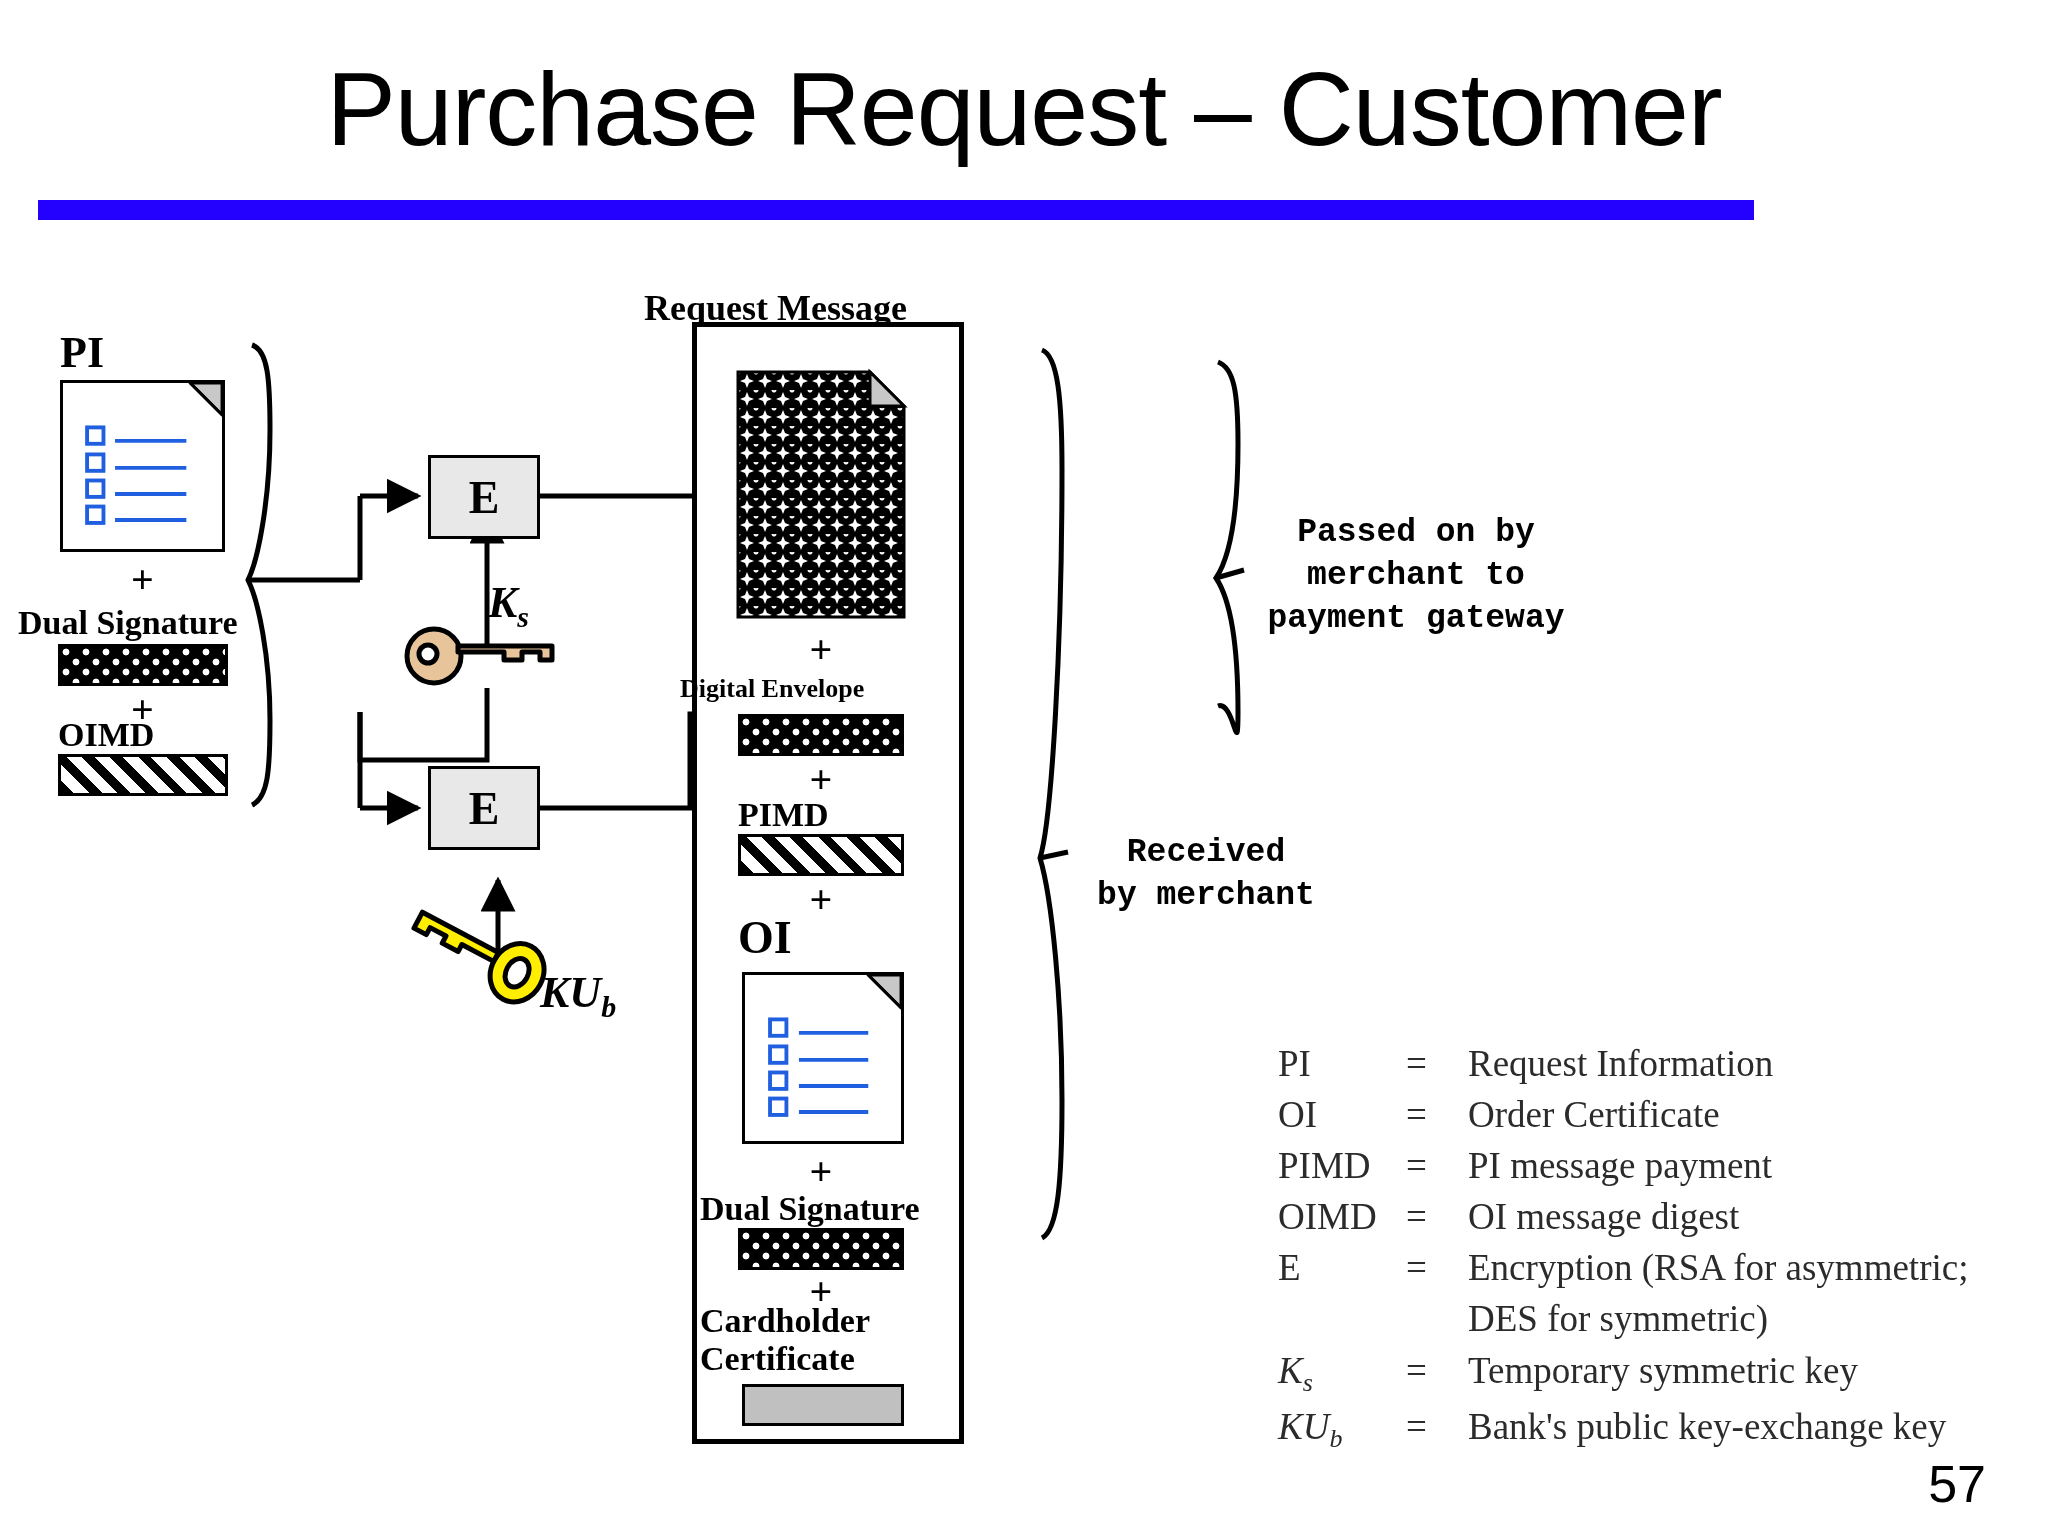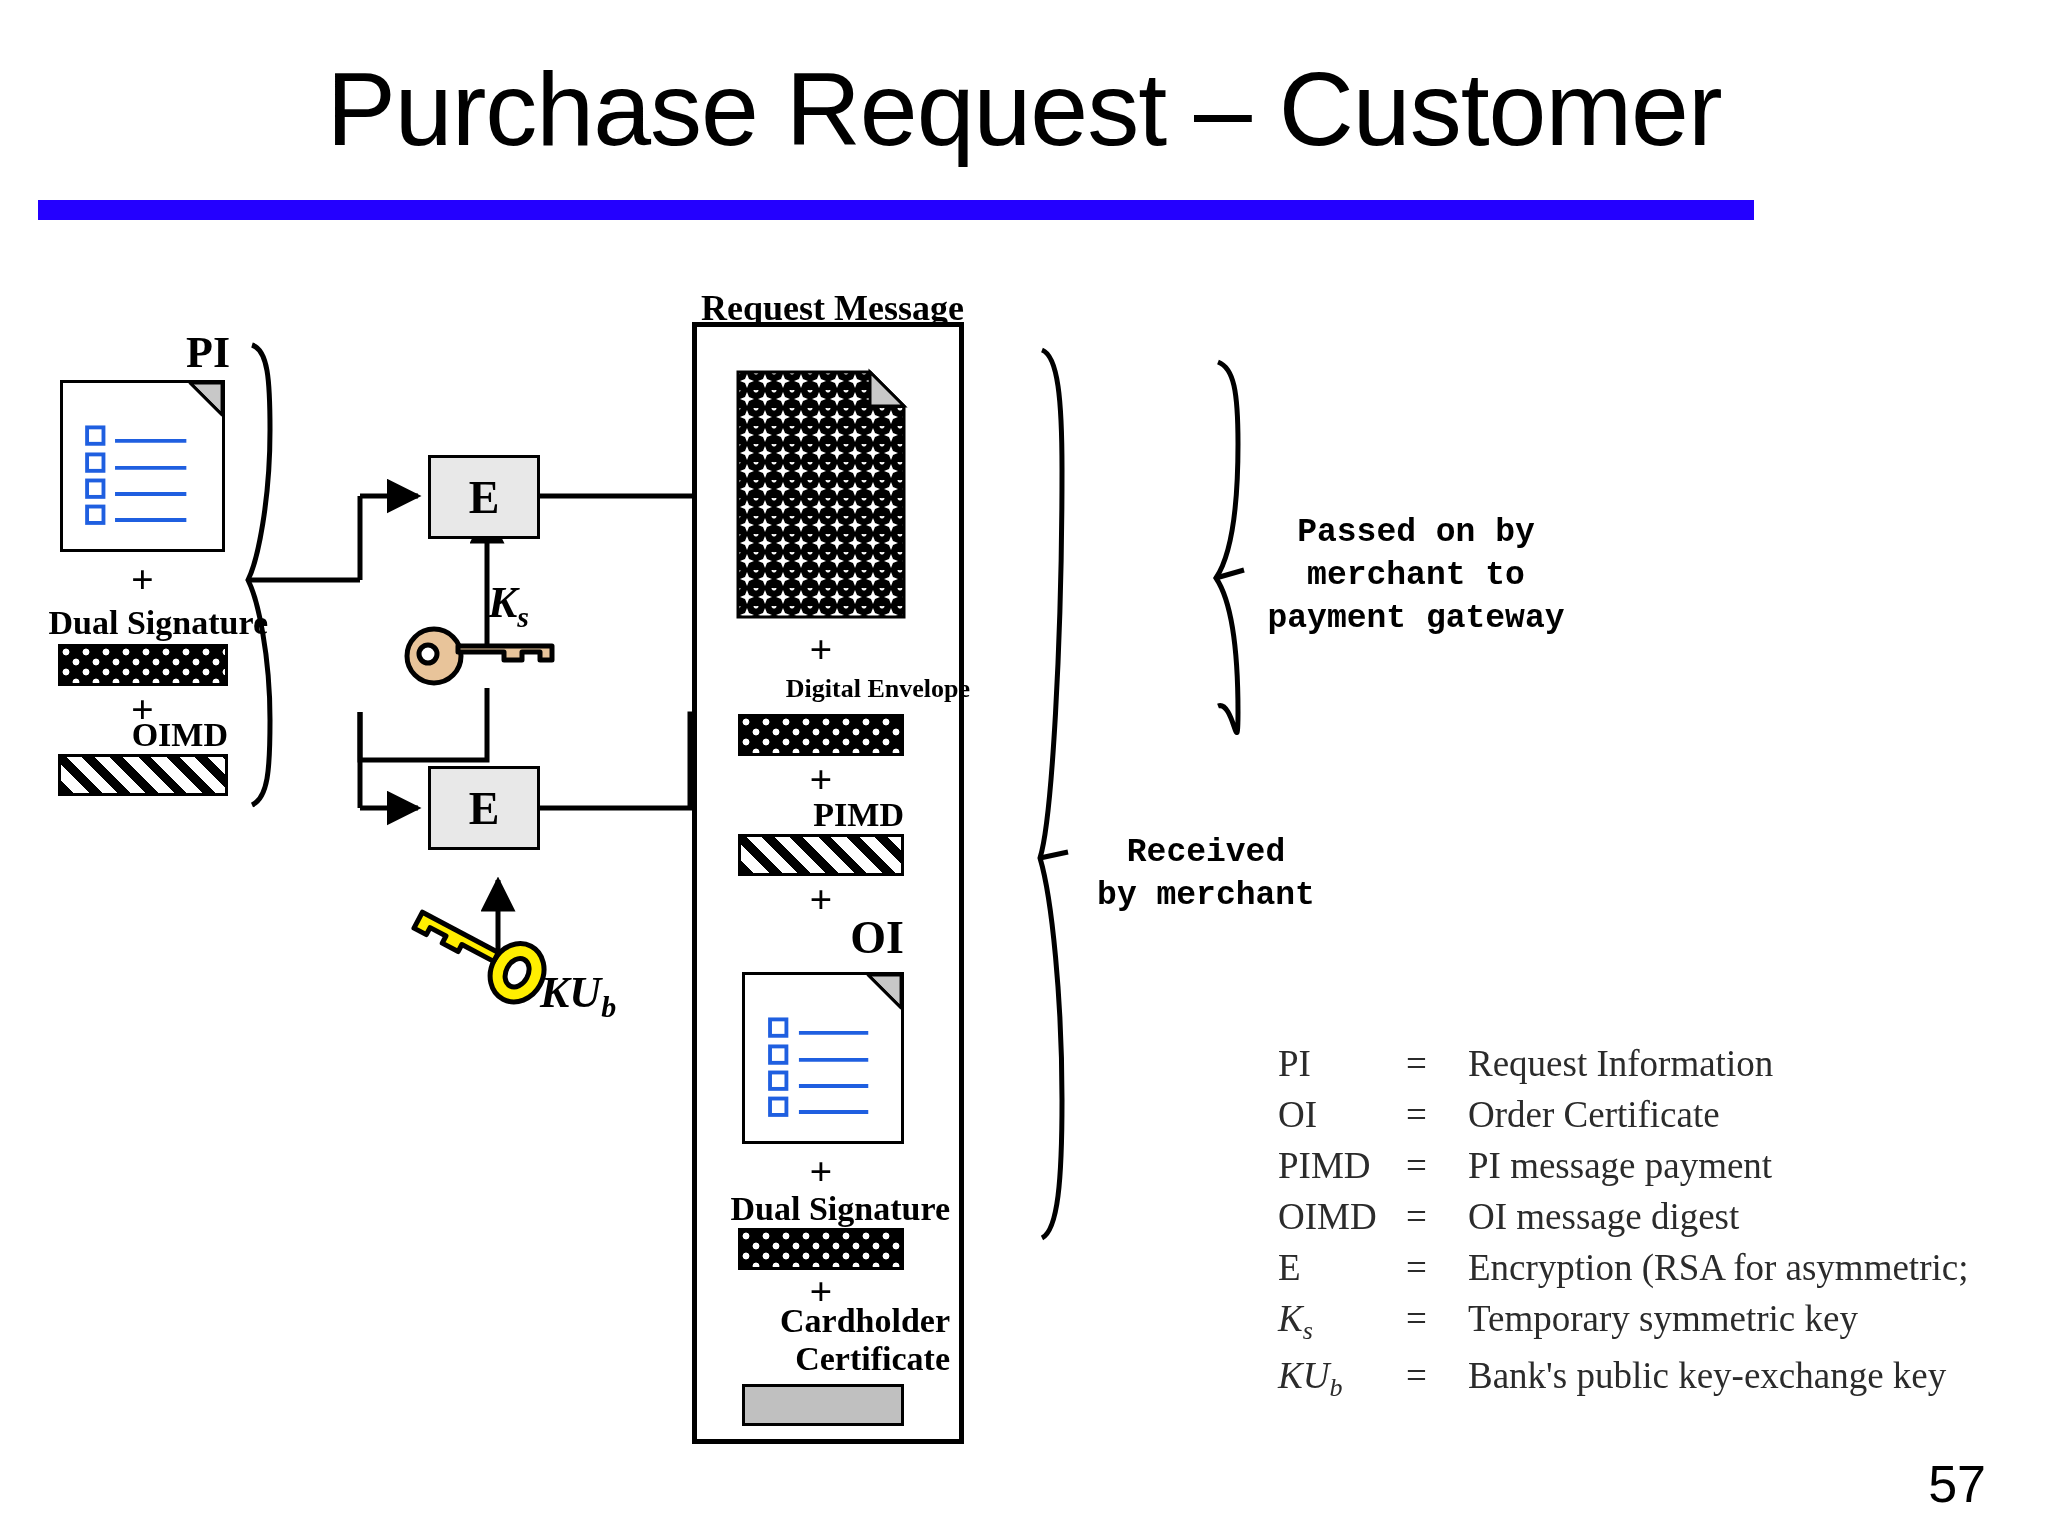--- a/index.html
+++ b/index.html
@@ -24,21 +24,21 @@
   #title-rule{
     position:absolute;left:38px;top:200px;width:1716px;height:20px;
     background:#2400ff;
   }
   
   .lbl{
     position:absolute;
     font-family:"Liberation Serif", serif;
     font-weight:bold;
     color:#000;
-    text-align:right;
+    text-align:left;
     white-space:nowrap;
     line-height:1.12;
   }
   .plus{
     position:absolute;
     font-family:"Liberation Serif", serif;
     font-weight:bold;
     color:#000;
     font-size:40px;
     text-align:center;
@@ -310,20 +310,25 @@
         <td class="sym">OIMD</td>
         <td class="eq">=</td>
         <td>OI message digest</td>
       </tr>
       <tr>
         <td class="sym">E</td>
         <td class="eq">=</td>
         <td>Encryption (RSA for asymmetric;</td>
       </tr>
       <tr>
+        <td class="sym"></td>
+        <td class="eq"></td>
+        <td>DES for symmetric)</td>
+      </tr>
+      <tr>
         <td class="sym ital"><i>K</i><sub style="font-size:26px;">s</sub></td>
         <td class="eq">=</td>
         <td>Temporary symmetric key</td>
       </tr>
       <tr>
         <td class="sym ital"><i>KU</i><sub style="font-size:26px;">b</sub></td>
         <td class="eq">=</td>
         <td>Bank's public key-exchange key</td>
       </tr>
     </tbody>

